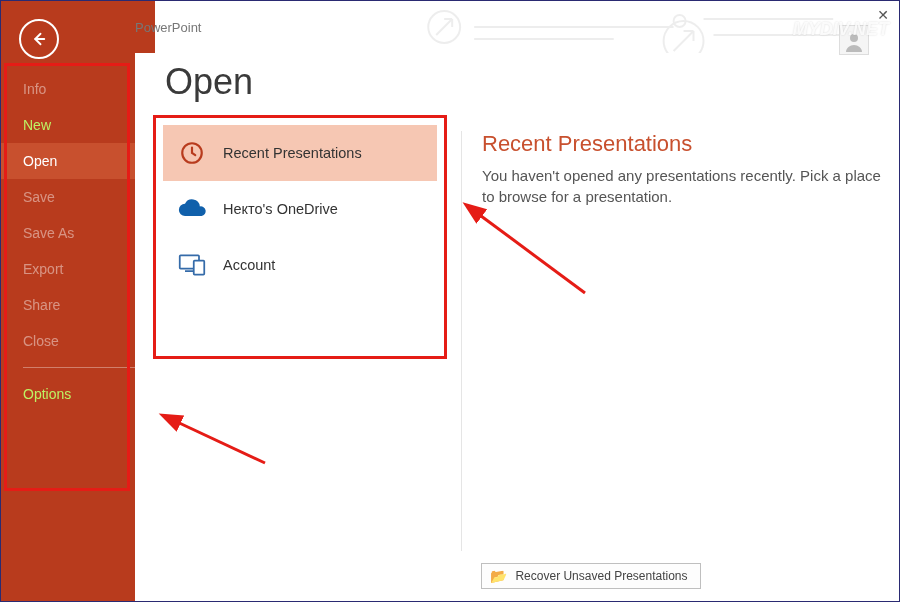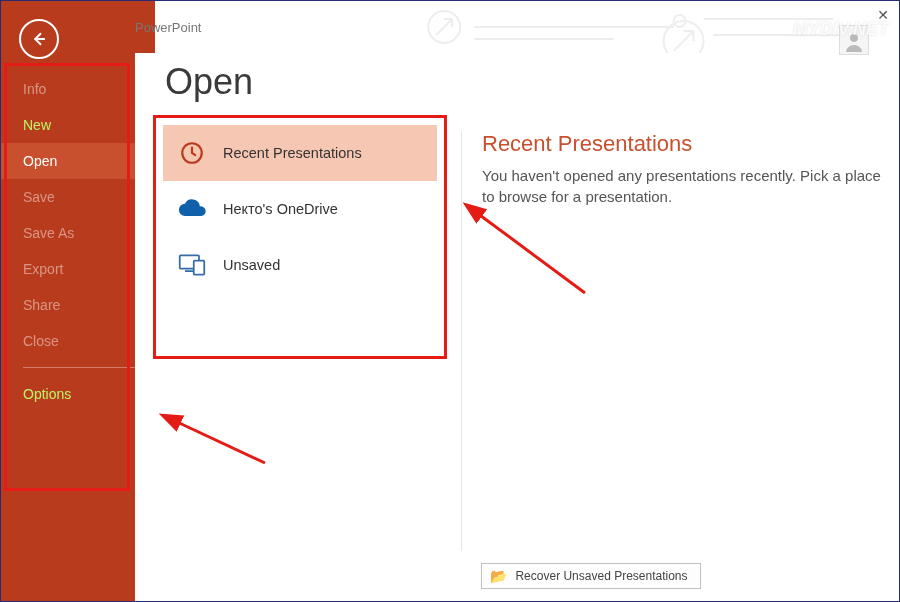--- a/index.html
+++ b/index.html
@@ -256,21 +256,21 @@
       <span>Некто's OneDrive</span>
     </div>
     <div class="open-row">
       <span class="icon-slot">
         <svg width="28" height="24" viewBox="0 0 32 26">
             <rect x="2" y="2" width="22" height="15" rx="1" fill="none" stroke="#356ba9" stroke-width="2"></rect>
             <rect x="8" y="19" width="10" height="2" fill="#356ba9"></rect>
             <rect x="18" y="8" width="12" height="16" rx="1" fill="#fff" stroke="#356ba9" stroke-width="2"></rect>
           </svg>
       </span>
-      <span>Unsaved</span>
+      <span>Account</span>
     </div>
   </div>
   <div class="red-box-openlist"></div>
 
   <div class="right-pane">
     <div class="right-heading">Recent Presentations</div>
     <div class="right-body">You haven't opened any presentations recently. Pick a place to browse for a presentation.</div>
   </div>
 
   <button class="recover-btn">

